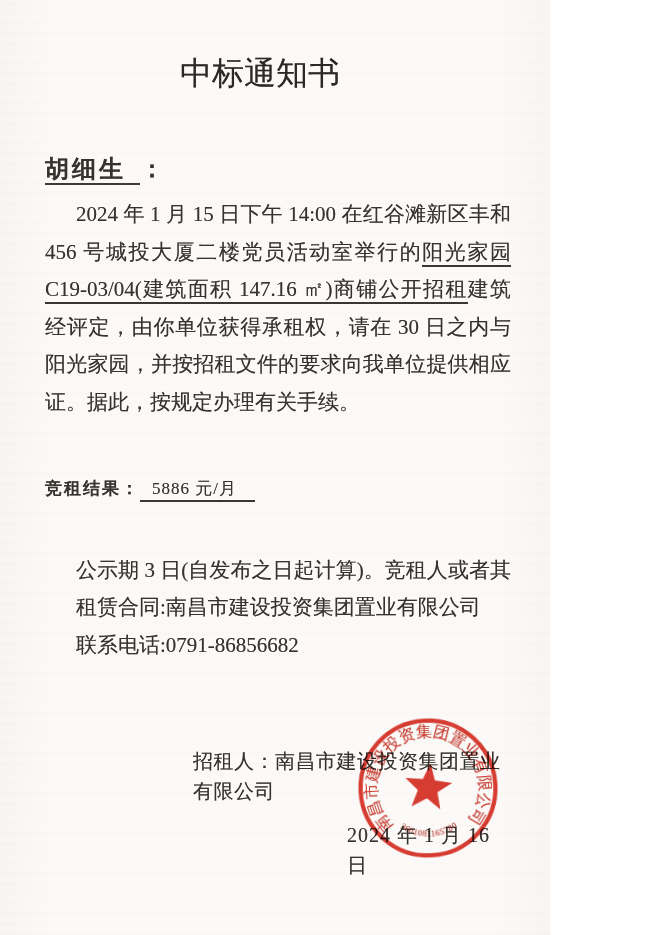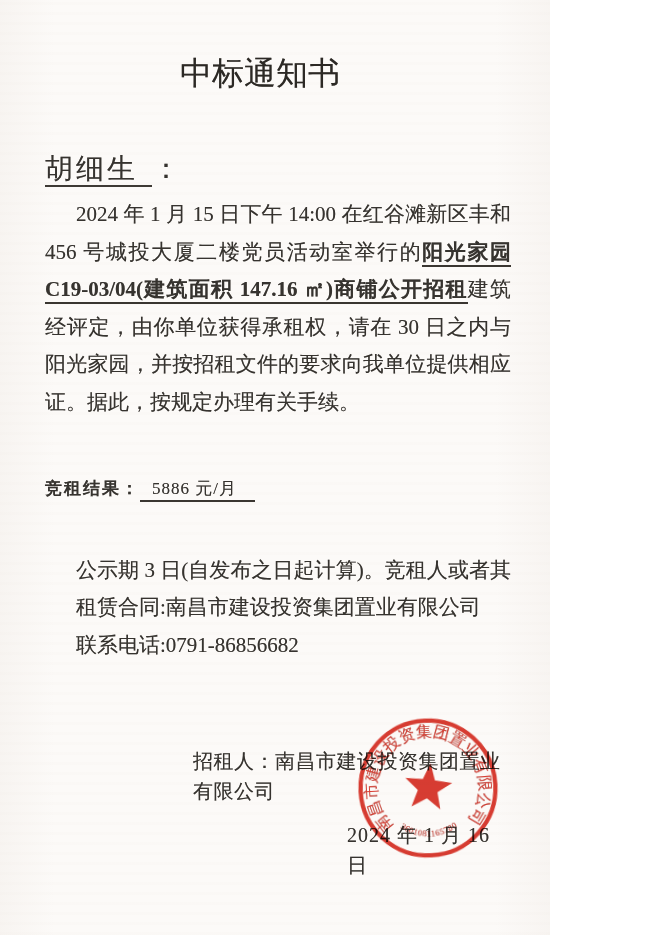--- a/index.html
+++ b/index.html
@@ -19,39 +19,39 @@
   }
   .title{
     margin:52px 36px 0 0;
     text-align:center;
     font-size:32px;
     font-weight:500;
     color:#2c2925;
   }
   .salutation{
     margin-top:58px;
-    font-size:28px;
-    font-weight:400;
+    font-size:24px;
+    font-weight:700;
     line-height:30px;
   }
   .sal-name{
     border-bottom:2px solid #3e3a35;
     padding:0 14px 1px 0;
     letter-spacing:3px;
   }
   .para{font-size:21px;margin-top:12px;}
   .para .line{
     line-height:37.6px;
     height:37.6px;
     overflow:hidden;
   }
   .indent{text-indent:31px;}
   .fill{text-align:justify;text-align-last:justify;}
   .hl{
-    font-weight:700;
+    font-weight:400;
     border-bottom:2px solid #3a3631;
     padding-bottom:1px;
   }
   .result{
     margin-top:52px;
     font-size:17px;
     line-height:30px;
   }
   .result-label{font-weight:700;letter-spacing:2px;}
   .result-value{

